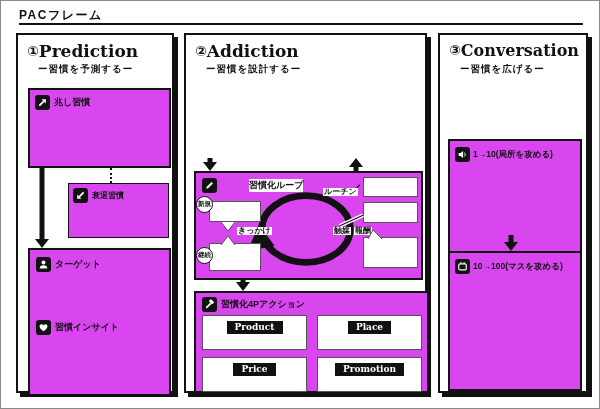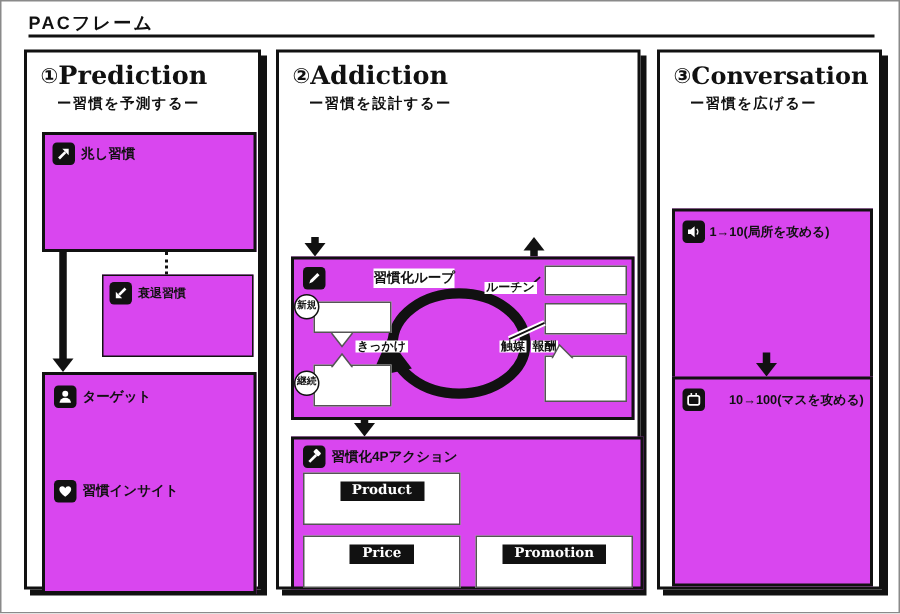--- a/index.html
+++ b/index.html
@@ -214,20 +214,23 @@
           <svg viewBox="0 0 15 15">
               <line x1="3" y1="12.2" x2="9.3" y2="5.9" stroke="#fff" stroke-width="2.4"></line>
               <rect x="7" y="1.6" width="6.4" height="4.2" rx="1" fill="#fff" transform="rotate(45 10.2 3.7)"></rect>
             </svg>
         </span>
         <span class="blabel">習慣化4Pアクション</span>
       </div>
       <div class="cell" style="left:6px;  top:22px; width:105px; height:35px;">
         <span class="chip">Product</span>
       </div>
+      <div class="cell" style="left:121px; top:22px; width:105px; height:35px;">
+        <span class="chip">Place</span>
+      </div>
       <div class="cell" style="left:6px;  top:64px; width:105px; height:35px;">
         <span class="chip">Price</span>
       </div>
       <div class="cell" style="left:121px; top:64px; width:105px; height:35px;">
         <span class="chip">Promotion</span>
       </div>
     </div>
   </div>
 
   <div class="col col3">
@@ -247,21 +250,21 @@
         <span class="slabel">1→10(局所を攻める)</span>
       </div>
     </div>
 
     <div class="va" style="left:63px; top:200px; height:16px; width:16px;">
       <div class="sh"></div>
         <div class="hd"></div>
     </div>
 
     <div class="bx" style="left:8px; top:216px; width:134px; height:140px;">
-      <div class="row" style="left:5px; top:6px; gap:16px;">
+      <div class="row" style="left:5px; top:6px; gap:3px;">
         <span class="icon">
           <svg viewBox="0 0 15 15">
               <circle cx="5.3" cy="2.2" r="0.9" fill="#fff"></circle>
               <circle cx="9.7" cy="2.2" r="0.9" fill="#fff"></circle>
               <rect x="2.4" y="3.9" width="10.2" height="8.2" rx="1.6" fill="none" stroke="#fff" stroke-width="1.6"></rect>
             </svg>
         </span>
         <span class="slabel">10→100(マスを攻める)</span>
       </div>
     </div>

